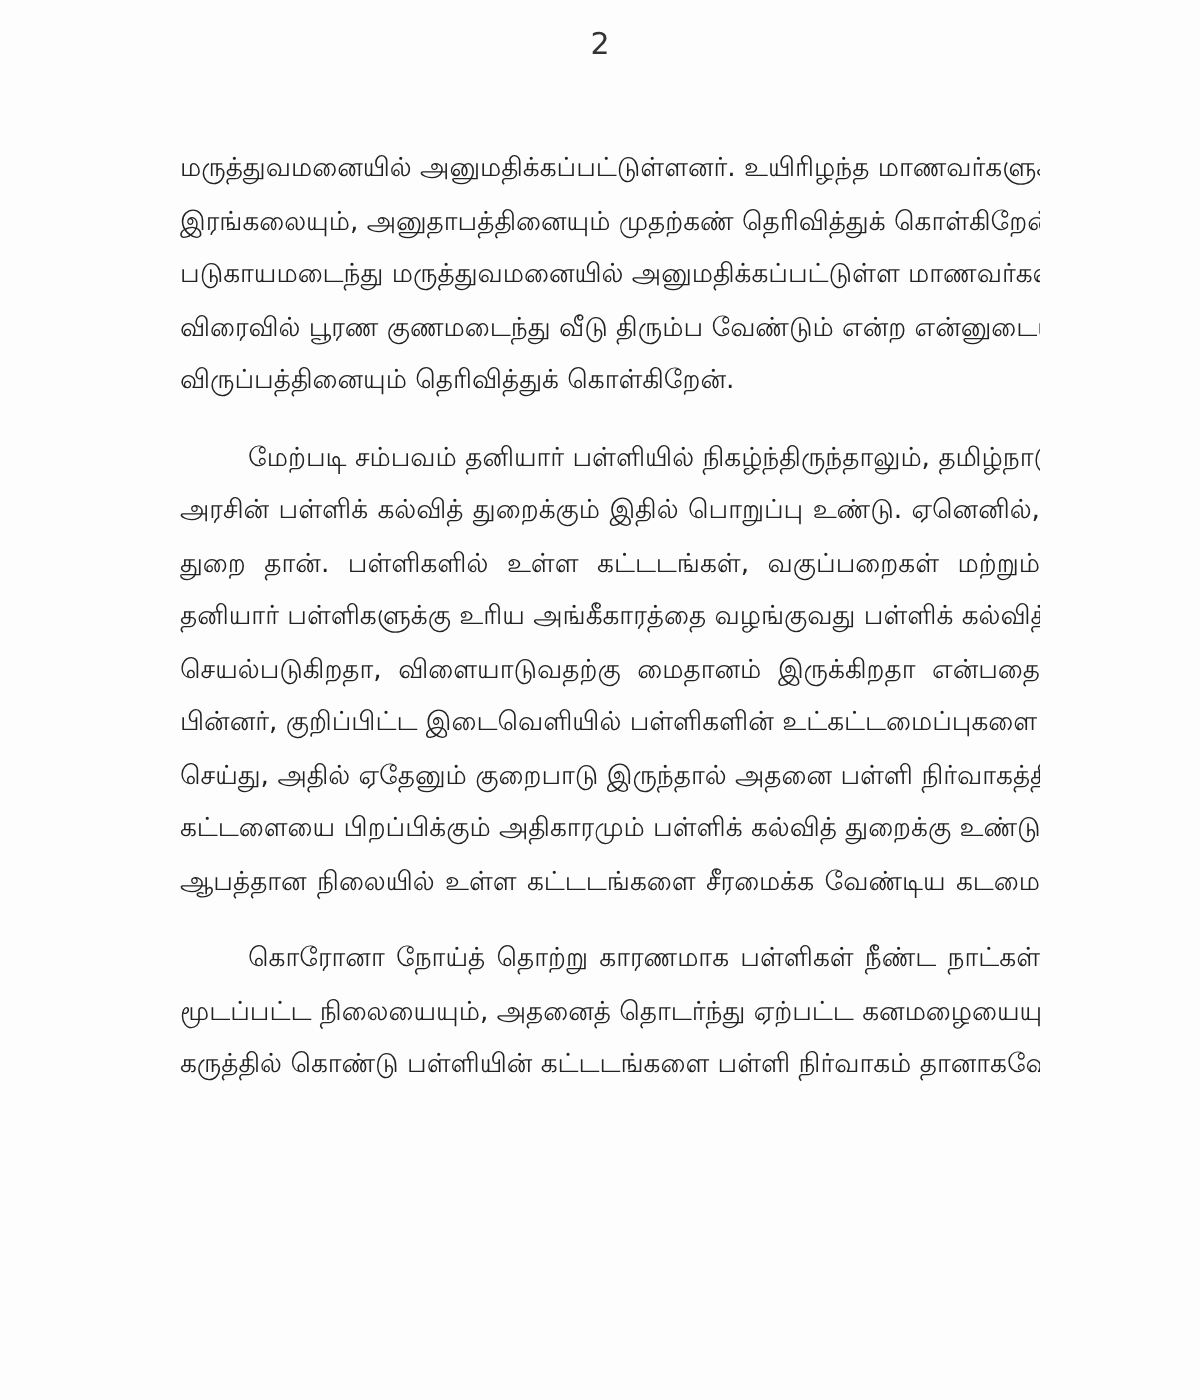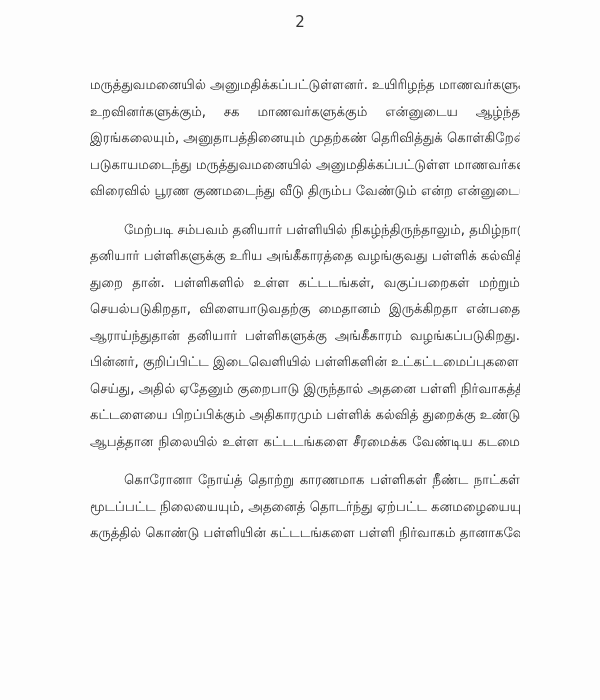--- a/index.html
+++ b/index.html
@@ -24,33 +24,33 @@
 </head>
 <body>
 
 <div class="page">
   <div class="page-number">2</div>
 
   <div class="body-text">
 
     <div>
       <span class="line">மருத்துவமனையில் அனுமதிக்கப்பட்டுள்ளனர். உயிரிழந்த மாணவர்களுக்கு</span>
-      <span class="line">உறவினர்களுக்கும், சக மாணவர்களுக்கும் என்னுடைய ஆழ்ந்த</span>
       <span class="line">இரங்கலையும், அனுதாபத்தினையும் முதற்கண் தெரிவித்துக் கொள்கிறேன்.</span>
       <span class="line">படுகாயமடைந்து மருத்துவமனையில் அனுமதிக்கப்பட்டுள்ள மாணவர்கள்</span>
       <span class="line">விரைவில் பூரண குணமடைந்து வீடு திரும்ப வேண்டும் என்ற என்னுடைய</span>
+      <span class="line last">விருப்பத்தினையும் தெரிவித்துக் கொள்கிறேன்.</span>
     </div>
     <div class="para-gap"></div>
 
     <div>
       <span class="line indent">மேற்படி சம்பவம் தனியார் பள்ளியில் நிகழ்ந்திருந்தாலும், தமிழ்நாடு</span>
+      <span class="line">அரசின் பள்ளிக் கல்வித் துறைக்கும் இதில் பொறுப்பு உண்டு. ஏனெனில்,</span>
+      <span class="line">துறை தான். பள்ளிகளில் உள்ள கட்டடங்கள், வகுப்பறைகள் மற்றும்</span>
       <span class="line">தனியார் பள்ளிகளுக்கு உரிய அங்கீகாரத்தை வழங்குவது பள்ளிக் கல்வித்</span>
-      <span class="line">துறை தான். பள்ளிகளில் உள்ள கட்டடங்கள், வகுப்பறைகள் மற்றும்</span>
       <span class="line">செயல்படுகிறதா, விளையாடுவதற்கு மைதானம் இருக்கிறதா என்பதை</span>
-      <span class="line">ஆராய்ந்துதான் தனியார் பள்ளிகளுக்கு அங்கீகாரம் வழங்கப்படுகிறது.</span>
       <span class="line">பின்னர், குறிப்பிட்ட இடைவெளியில் பள்ளிகளின் உட்கட்டமைப்புகளை ஆய்வு</span>
       <span class="line">செய்து, அதில் ஏதேனும் குறைபாடு இருந்தால் அதனை பள்ளி நிர்வாகத்திடம்</span>
       <span class="line">கட்டளையை பிறப்பிக்கும் அதிகாரமும் பள்ளிக் கல்வித் துறைக்கு உண்டு.</span>
       <span class="line">ஆபத்தான நிலையில் உள்ள கட்டடங்களை சீரமைக்க வேண்டிய கடமை</span>
     </div>
     <div class="para-gap"></div>
 
     <div>
       <span class="line indent">கொரோனா நோய்த் தொற்று காரணமாக பள்ளிகள் நீண்ட நாட்கள்</span>
       <span class="line">மூடப்பட்ட நிலையையும், அதனைத் தொடர்ந்து ஏற்பட்ட கனமழையையும்</span>

